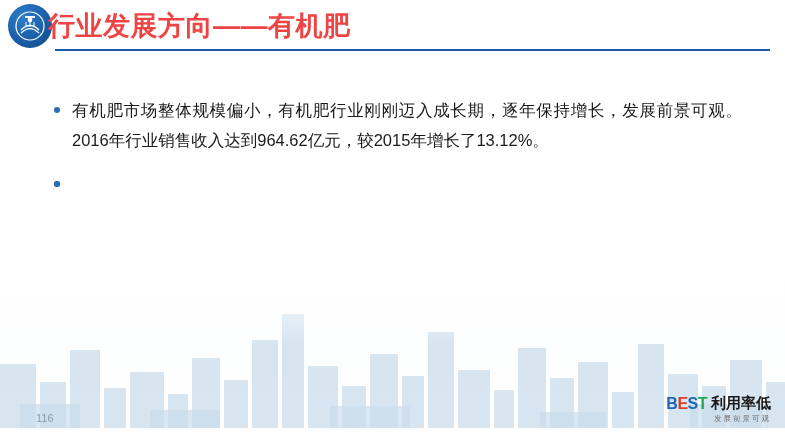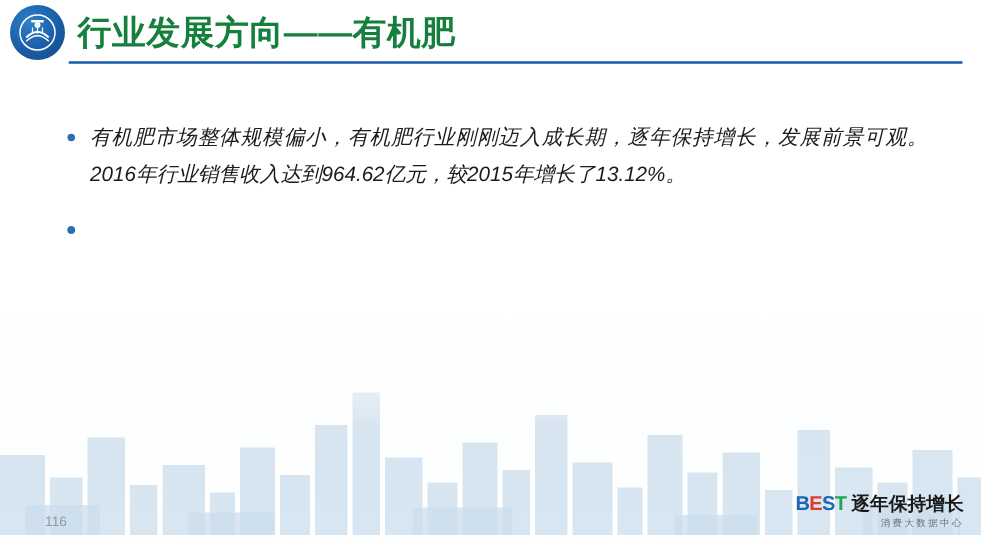--- a/index.html
+++ b/index.html
@@ -88,37 +88,36 @@
     box-shadow: 0 0 0 2px #ffffff;
     display: flex;
     align-items: center;
     justify-content: center;
   }
   .logo-badge svg { display: block; }
 
   .slide-title {
     position: absolute;
     top: 8px;
-    left: 62px;
+    left: 48px;
     font-size: 27px;
     line-height: 36px;
     font-weight: bold;
-    color: #15803d;
+    color: #ef4444;
     letter-spacing: 0.5px;
     white-space: nowrap;
   }
 
   
   .content {
     position: absolute;
     top: 95px;
     left: 52px;
     width: 690px;
     z-index: 4;
-    font-style: italic;
   }
   .bullet {
     position: relative;
     padding-left: 20px;
     margin-bottom: 14px;
     font-size: 16.5px;
     line-height: 30px;
     color: #1b1b1b;
     text-align: justify;
   }
@@ -271,18 +270,18 @@
   <div class="page-number">116</div>
 
   <div class="footer-logo">
     <div class="footer-logo-row">
       <div class="footer-mark">
         <span class="l1">B</span>
         <span class="l2">E</span>
         <span class="l3">S</span>
         <span class="l4">T</span>
       </div>
-      <div class="footer-name">逐年保持增长</div>
-    </div>
-    <div class="footer-sub">消费大数据中心</div>
+      <div class="footer-name">利用率低</div>
+    </div>
+    <div class="footer-sub">发展前景可观</div>
   </div>
 
 </div>
 
 </body></html>

